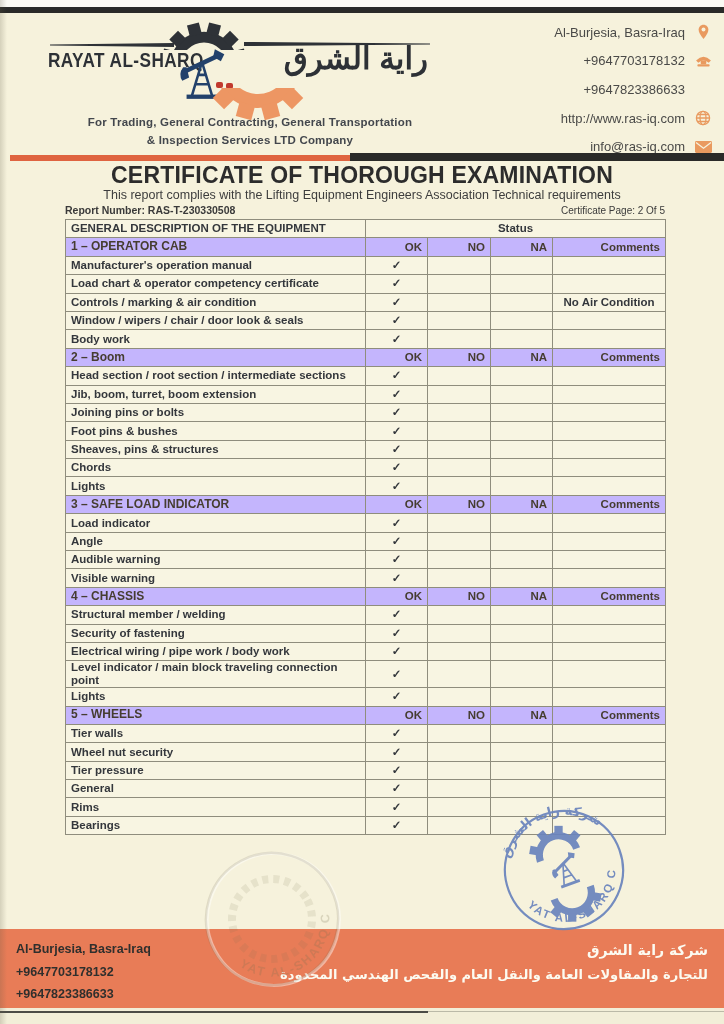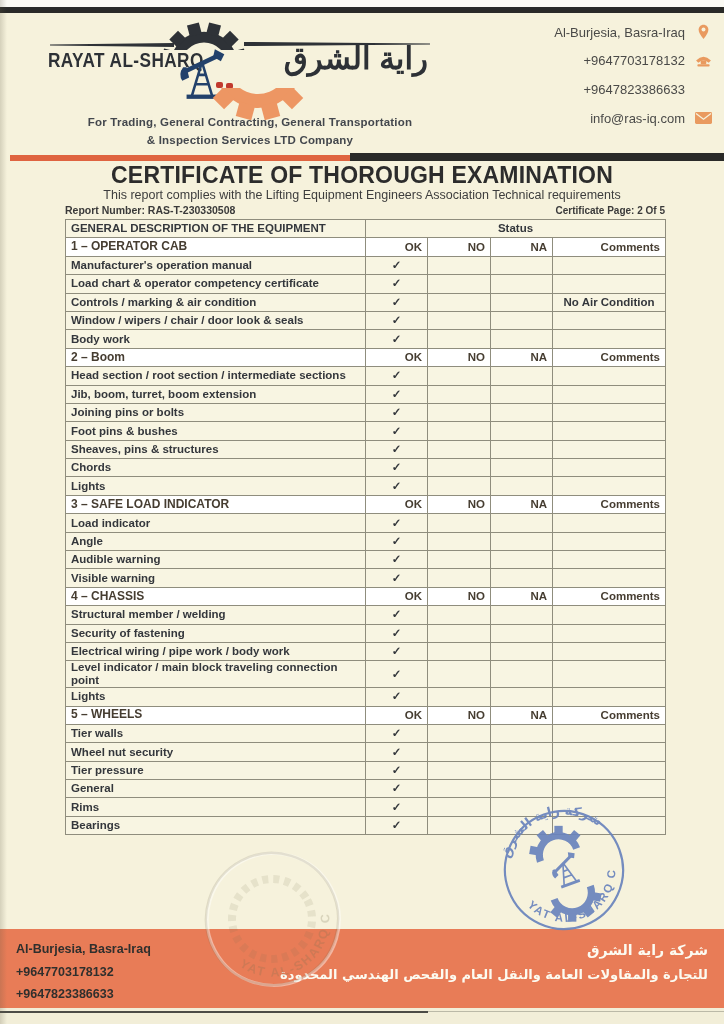--- a/index.html
+++ b/index.html
@@ -40,30 +40,30 @@
   
   .sep-orange{position:absolute; left:10px; top:155px; width:340px; height:6px; background:#df6440;}
   .sep-black{position:absolute; left:350px; top:153px; width:374px; height:8px; background:#2a2a28;}
   .title{position:absolute; left:0; right:0; top:162px; text-align:center;
     font-size:23px; font-weight:bold; color:#2c2c2c; letter-spacing:.2px;}
   .subtitle{position:absolute; left:0; right:0; top:188px; text-align:center;
     font-size:12.5px; color:#3d3d3d;}
   .meta{position:absolute; left:65px; top:204px; width:600px; display:flex;
     justify-content:space-between; align-items:flex-end;text-align:center;}
   .report-no{font-size:10.5px; font-weight:bold; color:#3a3a3a;}
-  .cert-page{font-size:10px; font-weight:bold; color:#3a3a3a;padding-left:39px;}
+  .cert-page{font-size:10px; font-weight:normal; color:#3a3a3a;padding-left:39px;}
 
   
   .table-wrap{position:absolute; left:65px; top:219px; z-index:5;}
   table.cert{border-collapse:collapse; table-layout:fixed; width:600px; background:#f8f5e2;padding-left:8px;}
   table.cert td{border:1px solid #8f8d7d; font-size:11.5px; font-weight:bold; color:#34373c;
     padding:0 5px; height:17.4px; line-height:1.12; vertical-align:middle; overflow:hidden;}
   td.desc-head{font-size:12px;}
   td.status-head{text-align:center; font-size:12.5px;}
-  tr.sec td{background:#ffffff; color:#463d31;}
+  tr.sec td{background:#c4b5fd; color:#463d31;}
   tr.sec td.sec-title{font-size:12px;}
   tr.sec td.c{text-align:right;}
   td.c{text-align:center;}
   td.check{text-align:center; font-size:11px; color:#50524a;}
   td.comment{text-align:center; font-size:11.5px;margin-left:12px;}
 
   
   .stamp{position:absolute; left:494px; top:800px; z-index:10; transform:rotate(-20deg); opacity:.92;}
   .emboss{position:absolute; left:196px; top:843px; z-index:12; transform:rotate(-28deg); opacity:.8;}
 
@@ -153,20 +153,32 @@
             <rect x="6" y="7" width="6" height="4" rx="1" fill="#e99a5f"></rect>
             <rect x="2.4" y="11" width="13.2" height="2.4" rx="1" fill="#e99a5f"></rect>
           </svg>
         </span>
       </div>
       <div class="contact-row">
         <span>+9647823386633</span>
         <span class="contact-icon"></span>
       </div>
       <div class="contact-row">
+        <span>http://www.ras-iq.com</span>
+        <span class="contact-icon">
+          <svg width="16" height="16" viewBox="0 0 16 16">
+            <g fill="none" stroke="#e99a5f" stroke-width="1.3">
+              <circle cx="8" cy="8" r="6.6"></circle>
+              <ellipse cx="8" cy="8" rx="3" ry="6.6"></ellipse>
+              <path d="M1.4 8 H14.6 M2.4 4.5 H13.6 M2.4 11.5 H13.6"></path>
+            </g>
+          </svg>
+        </span>
+      </div>
+      <div class="contact-row">
         <span>info@ras-iq.com</span>
         <span class="contact-icon">
           <svg width="17" height="12" viewBox="0 0 17 12">
             <rect width="17" height="12" rx="1.4" fill="#e99a5f"></rect>
             <path d="M1 1.6 L8.5 7.2 L16 1.6" fill="none" stroke="#f6f2dc" stroke-width="1.3"></path>
           </svg>
         </span>
       </div>
     </div>
 

